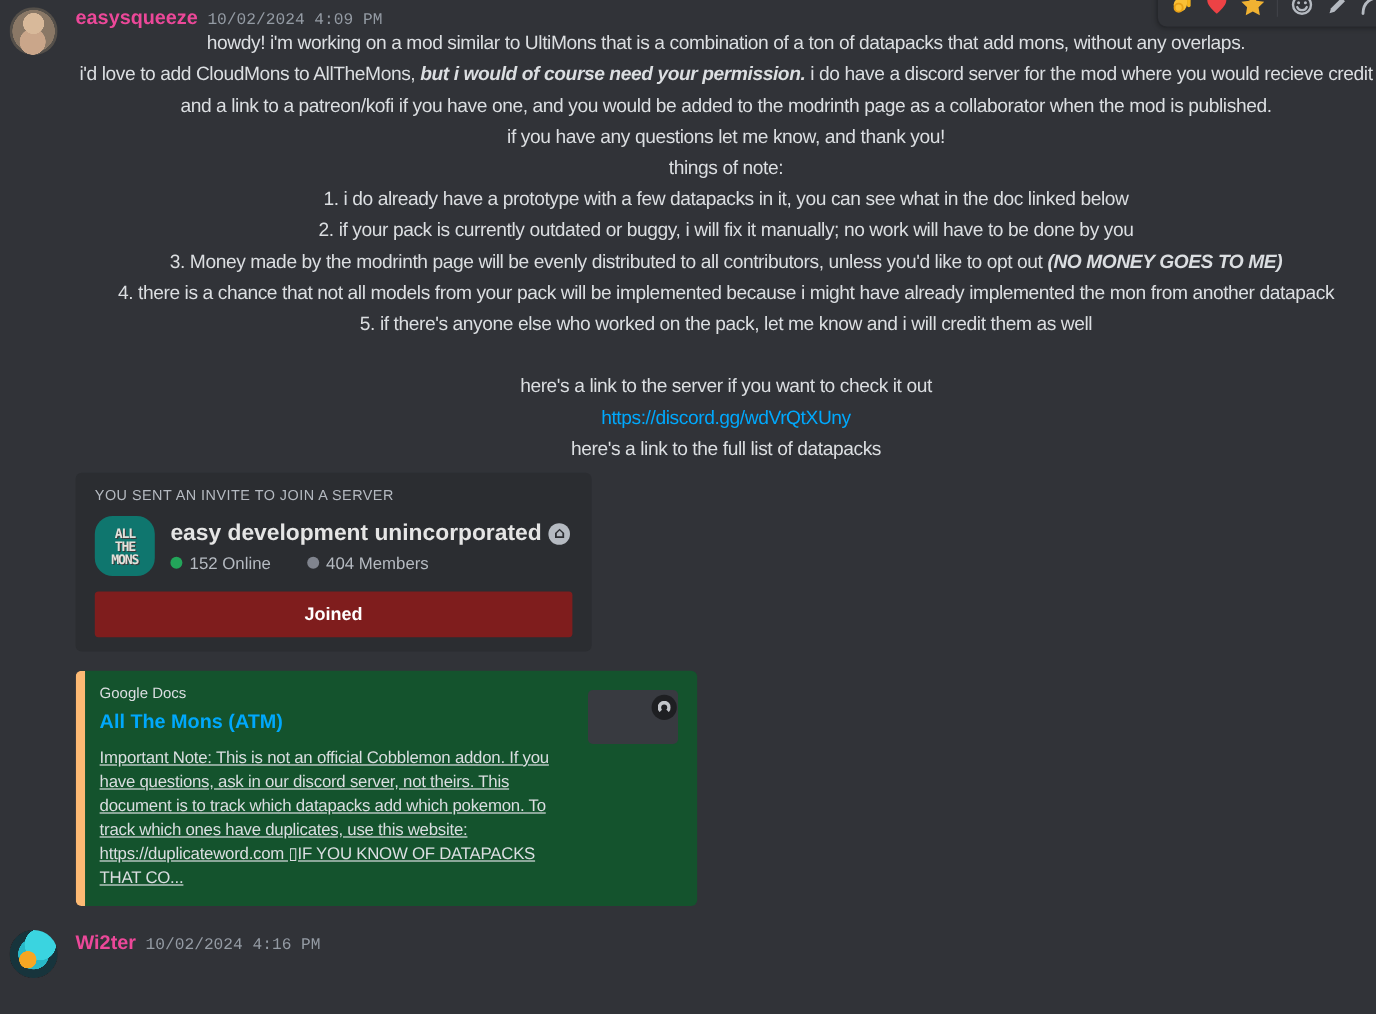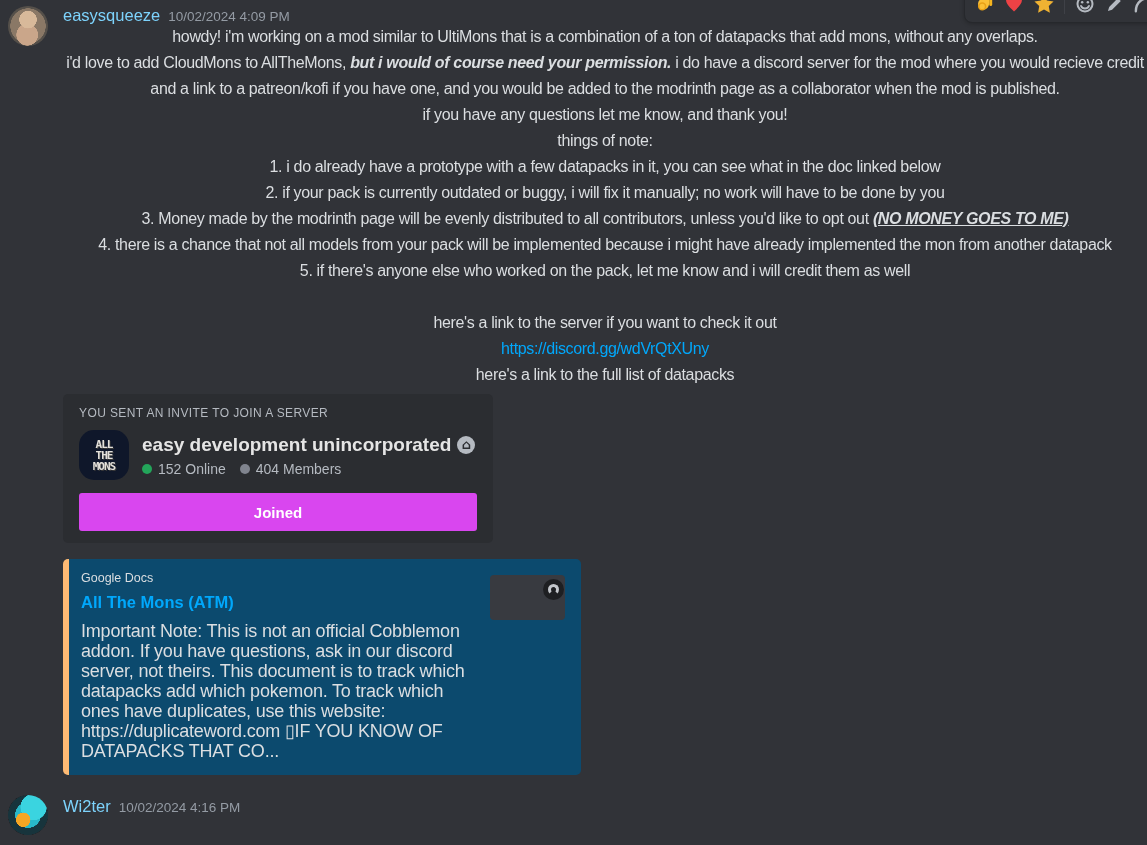--- a/index.html
+++ b/index.html
@@ -21,26 +21,26 @@
       radial-gradient(circle at 48% 72%, #caa68a 0 30%, rgba(0,0,0,0) 31%),
       radial-gradient(circle at 50% 50%, #8a7866 0 62%, #55504a 63%);
   }
   .avatar-anime {
     background:
       radial-gradient(circle at 38% 62%, #f5a623 0 20%, rgba(0,0,0,0) 21%),
       radial-gradient(circle at 64% 30%, #3ad4e0 0 34%, rgba(0,0,0,0) 35%),
       radial-gradient(circle at 50% 50%, #28b8c8 0 45%, #17343c 46% 70%, #101417 71%);
   }
   .msg-header { padding-top:4px; height:22px; display:flex; align-items:baseline; gap:8px; }
-  .username { font-size:16.5px; font-weight:normal; color:#7dd3fc; cursor:pointer; }
-  .timestamp { font-size:13.5px; color:#949ba4; }
+  .username { font-size:16.5px; font-weight:bold; color:#ec4899; cursor:pointer; }
+  .timestamp { font-size:13.5px; color:#949ba4;font-family:Liberation Mono, monospace; }
   .msg-content { font-size:16px; line-height:26px; letter-spacing:-0.35px; color:#dbdee1; width:1084px;text-align:center; }
   .line { min-height:26px; }
   .emph { font-weight:bold; font-style:italic; }
-  .emph-u { font-weight:bold; font-style:italic; text-decoration:underline; }
+  .emph-u { font-weight:bold; font-style:italic; }
   .chat-link { color:#00a8fc; text-decoration:none; cursor:pointer; }
 
   
   .hover-toolbar {
     position:absolute; top:-15px; right:-18px; height:38px; z-index:5;
     background:#313338; border:1px solid #26282c; border-radius:8px;
     box-shadow:0 1px 4px rgba(0,0,0,.25);
     display:flex; align-items:center; padding:0 6px; gap:4px;
   }
   .tb-btn { width:26px; height:26px; border-radius:4px; display:flex; align-items:center; justify-content:center; cursor:pointer; }
@@ -50,51 +50,51 @@
   .invite-embed {
     margin-top:6px; width:430px; background:#2b2d31; border-radius:5px;
     padding:12px 16px 12px 16px;
   }
   .invite-header {
     font-size:12px; font-weight:normal; color:#b5bac1; letter-spacing:.4px;
     margin-bottom:10px;
   }
   .invite-row { display:flex; gap:13px; margin-bottom:13px; align-items:center; }
   .guild-icon {
-    width:50px; height:50px; border-radius:15px; background:#0f172a; flex:none;
+    width:50px; height:50px; border-radius:15px; background:#0f766e; flex:none;
     display:flex; flex-direction:column; align-items:center; justify-content:center;
     font-family:"DejaVu Sans Mono", monospace; font-weight:bold; font-size:11px;
     line-height:11px; color:#e3e0da; letter-spacing:-1px;
     text-shadow:1px 1px 0 #3a3a3a;
   }
   .guild-name-row { display:flex; align-items:center; gap:6px; }
   .guild-name { font-size:19px; font-weight:bold; color:#e5e5e5; }
   .home-badge {
     width:18px; height:18px; border-radius:50%; background:#b5bac1; color:#2b2d31;
     display:flex; align-items:center; justify-content:center;
     font-family:"DejaVu Sans", sans-serif; font-size:13px; font-weight:bold; line-height:1;
   }
-  .guild-counts { display:flex; align-items:center; gap:14px; margin-top:5px; }
+  .guild-counts { display:flex; align-items:center; gap:30px; margin-top:5px; }
   .count-item { display:flex; align-items:center; gap:6px; font-size:14px; color:#b5bac1; }
   .dot { width:10px; height:10px; border-radius:50%; }
   .joined-btn {
-    width:100%; height:38px; background:#d946ef; border:none; border-radius:3px;
+    width:100%; height:38px; background:#7f1d1d; border:none; border-radius:3px;
     color:#ffffff; font-family:"Liberation Sans", sans-serif;
     font-size:15px; font-weight:bold; cursor:pointer;
   }
 
   
   .doc-embed {
-    position:relative; margin-top:16px; width:518px; background:#0c4a6e;
-    border-left:6px solid #fdba74; border-radius:5px;
+    position:relative; margin-top:16px; width:518px; background:#14532d;
+    border-left:8px solid #fdba74; border-radius:5px;
     padding:12px 16px 14px 12px;
   }
   .doc-provider { font-size:12.5px; color:#dbdee1; }
   .doc-title { display:inline-block; margin-top:8px; font-size:16.5px; font-weight:bold; color:#00a8fc; text-decoration:none; cursor:pointer; }
-  .doc-desc { margin-top:9px; font-size:18px; line-height:20px; letter-spacing:-0.2px; color:#dbdee1; width:400px; }
+  .doc-desc { margin-top:9px; font-size:14px; line-height:20px; letter-spacing:-0.2px; color:#dbdee1; width:400px;text-decoration:underline; }
   .doc-thumb {
     position:absolute; top:16px; right:16px; width:75px; height:45px;
     background:#383a40; border-radius:4px; cursor:pointer;
   }
   .thumb-circle {
     position:absolute; top:4px; right:1px; width:21px; height:21px; border-radius:50%;
     background:#1e1f22; display:flex; align-items:center; justify-content:center;
   }
   .thumb-ring {
     width:11px; height:11px; border-radius:50%;

